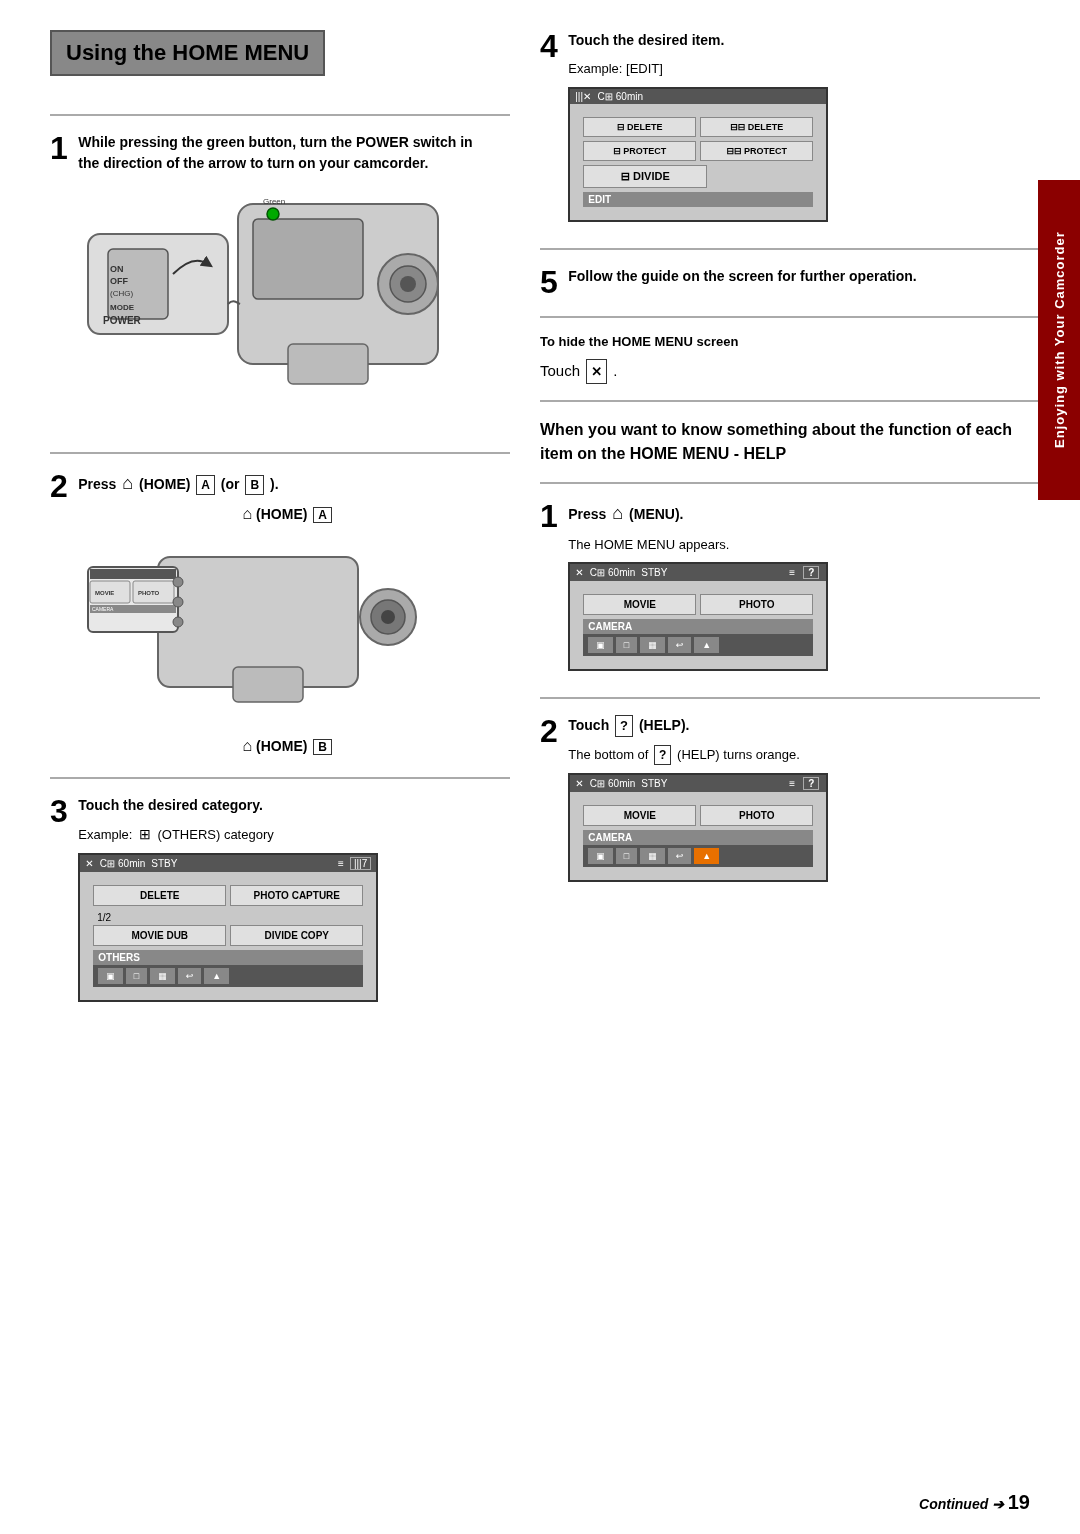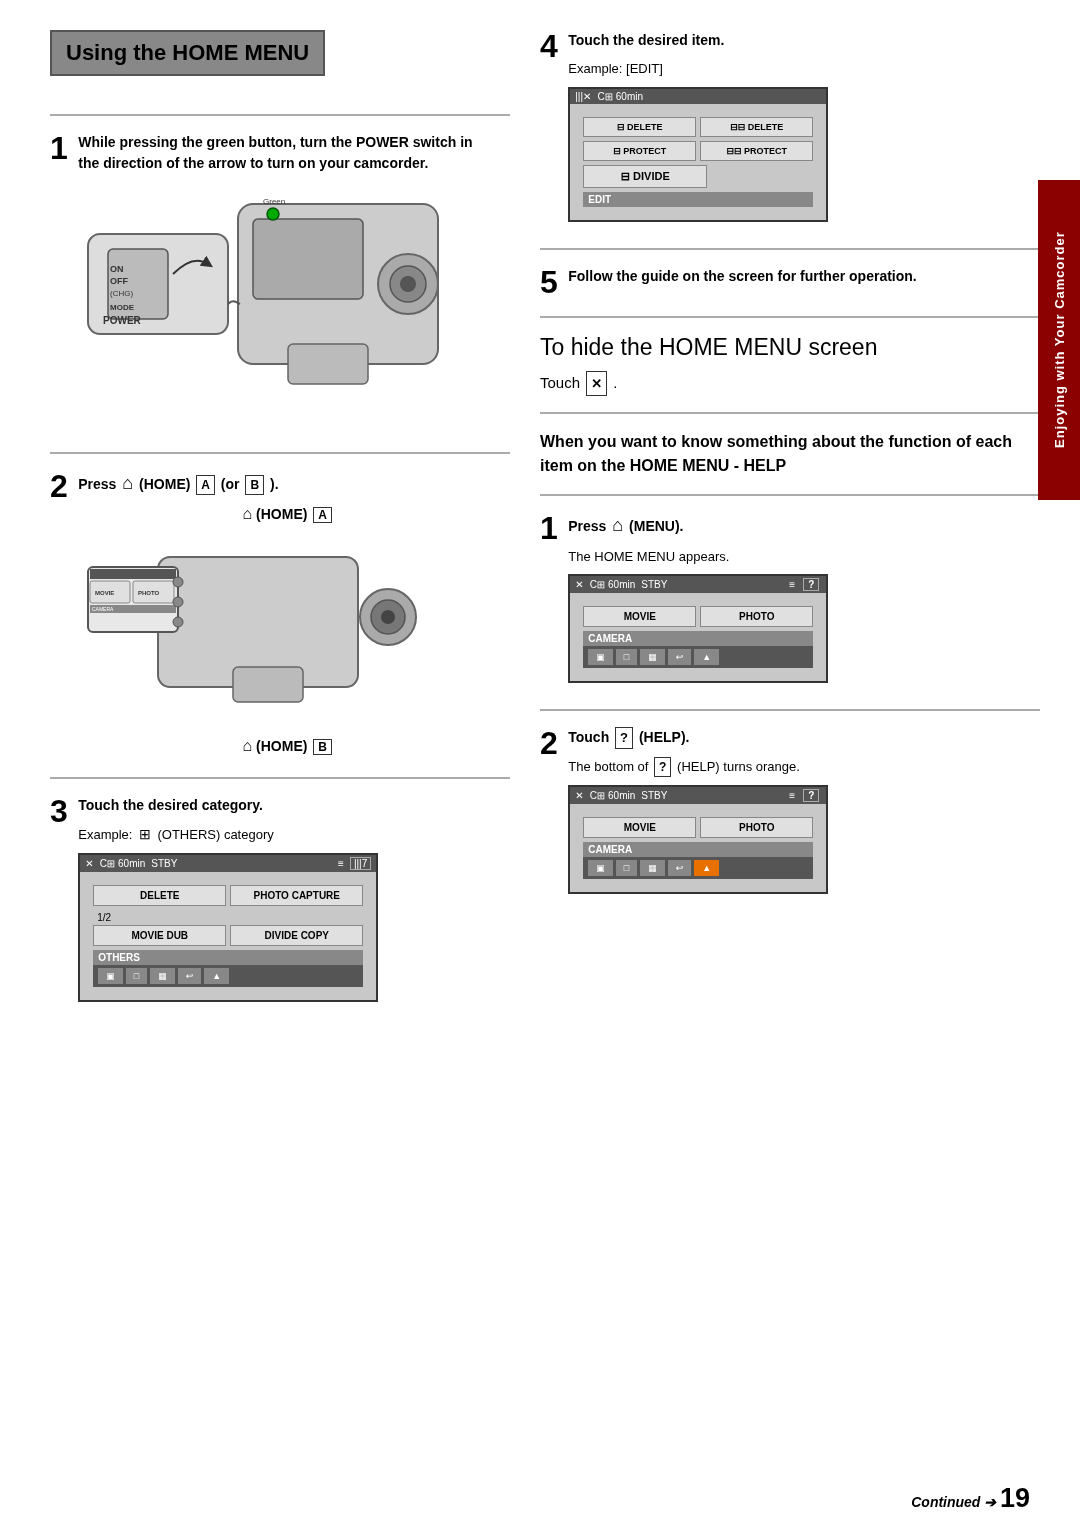--- a/index.html
+++ b/index.html
@@ -167,22 +167,22 @@
       padding: 3px 8px;
       font-size: 9px;
     }
 
     .screen-icon-btn.orange {
       background: #e87000;
     }
 
     
     .section-heading {
-      font-size: 23px;
-      font-weight: normal;
+      font-size: 13px;
+      font-weight: bold;
       margin-bottom: 8px;
     }
 
     
     .footer {
       position: absolute;
       bottom: 20px;
       right: 50px;
       font-size: 14px;
       font-style: italic;
@@ -523,14 +523,14 @@
       </div>
     </div>
 
   </div>
 
 </div>
 
 <div class="footer">
   <span>Continued</span>
   <span> ➔ </span>
-  <span style="font-size:27px; font-style:normal;margin-top:36px;">19</span>
+  <span style="font-size:20px; font-style:normal;margin-top:36px;">19</span>
 </div>
 
 </body></html>

